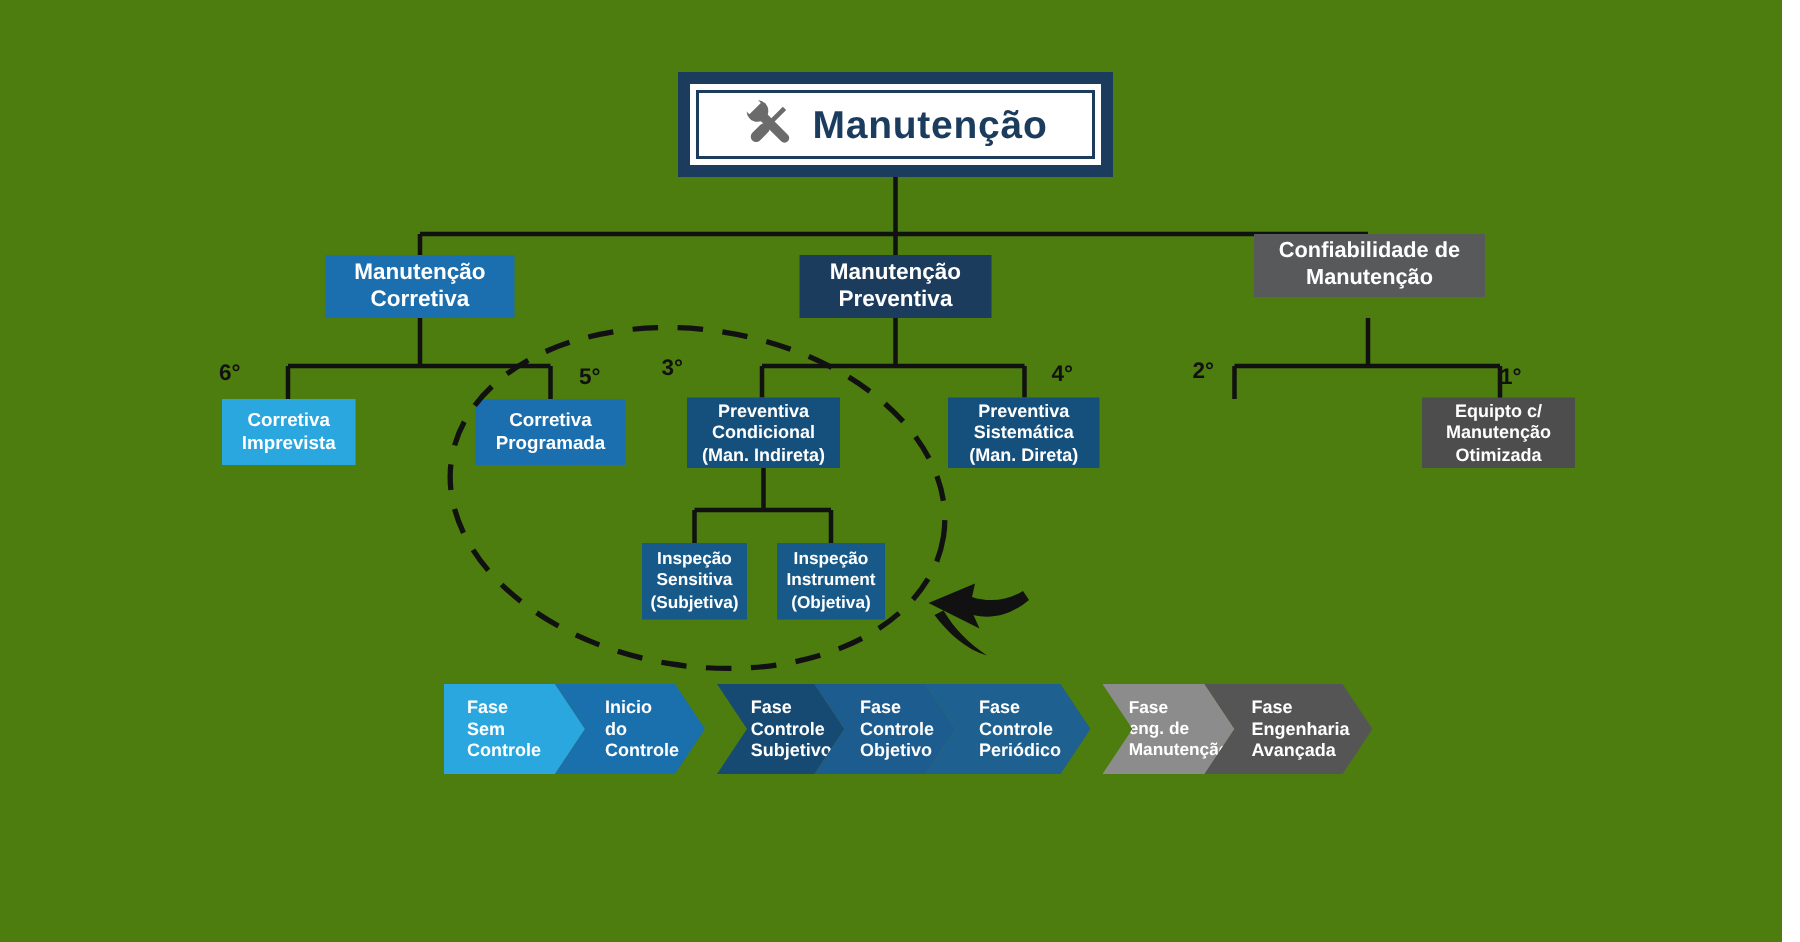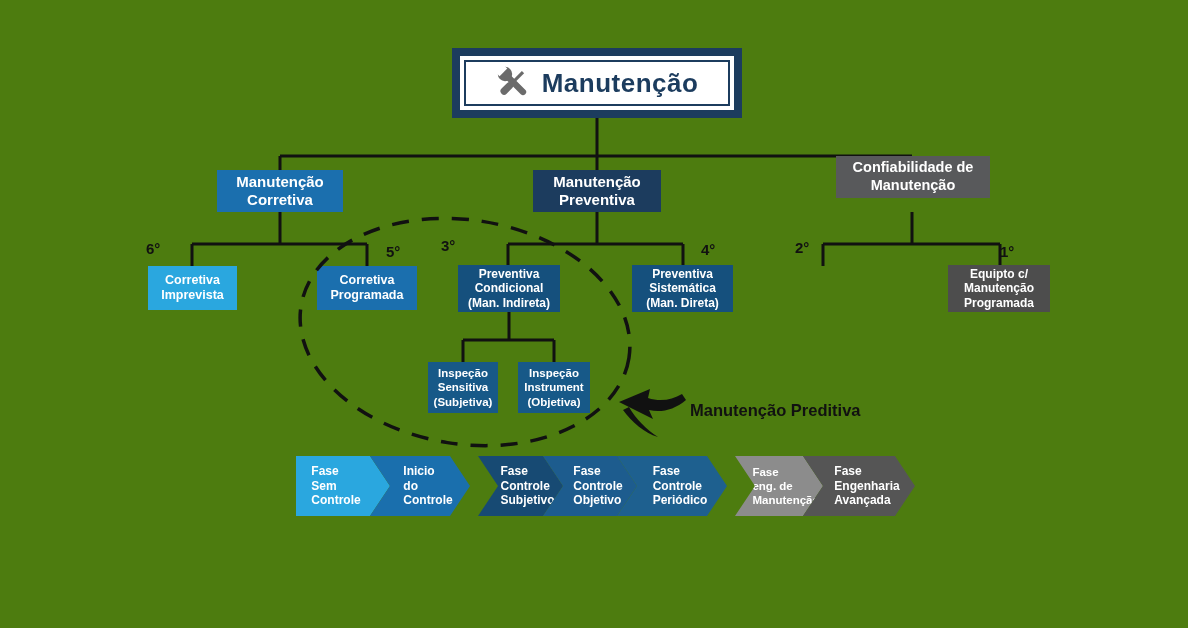--- a/index.html
+++ b/index.html
@@ -123,30 +123,29 @@
   <div class="box n-programada" style="background: rgb(27, 111, 174);">Corretiva
 Programada</div>
   <div class="box n-condicional" style="background: rgb(21, 80, 125);">Preventiva
 Condicional
 (Man. Indireta)</div>
   <div class="box n-sistematica" style="background: rgb(21, 80, 125);">Preventiva
 Sistemática
 (Man. Direta)</div>
   <div class="box n-equipto" style="background: rgb(77, 77, 77);">Equipto c/
 Manutenção
-Programada</div>
+Otimizada</div>
 
   <div class="box n-sensitiva" style="background: rgb(23, 89, 136);">Inspeção
 Sensitiva
 (Subjetiva)</div>
   <div class="box n-instrument" style="background: rgb(23, 89, 136);">Inspeção
 Instrument
 (Objetiva)</div>
 
-  <span class="annot">Manutenção Preditiva</span>
 
   <div class="seg seg-flat p0" style="background: rgb(42, 167, 223);"><span>Fase
 Sem
 Controle</span></div>
   <div class="seg seg-notch p1" style="background: rgb(26, 111, 173);"><span>Inicio
 do
 Controle</span></div>
   <div class="seg seg-notch p2" style="background: rgb(23, 74, 115);"><span>Fase
 Controle
 Subjetivo</span></div>

